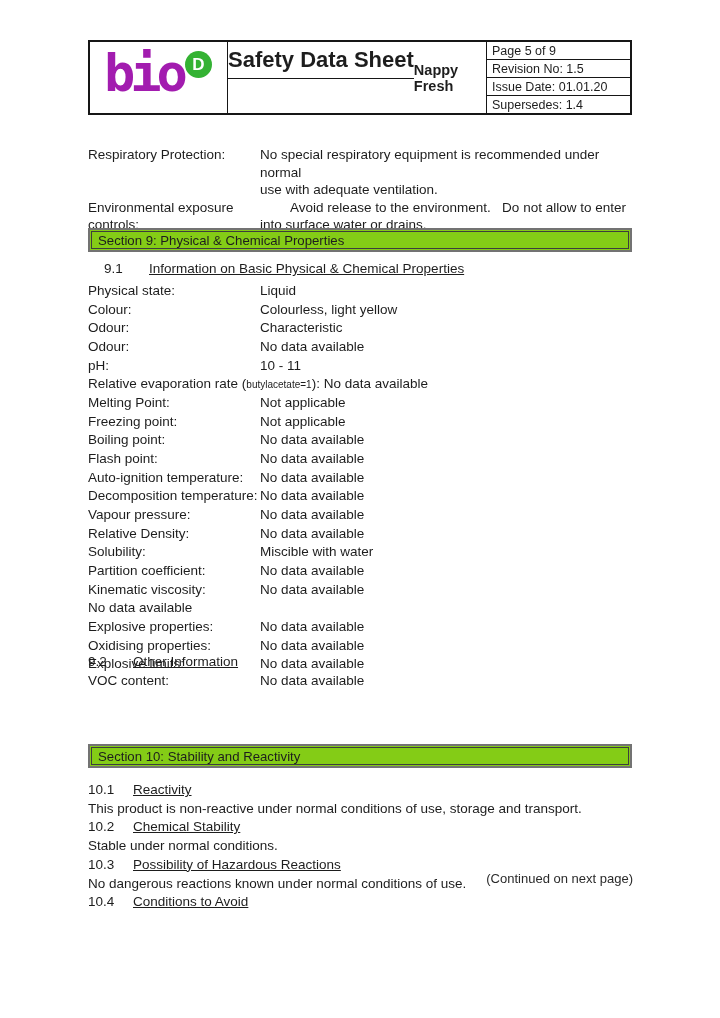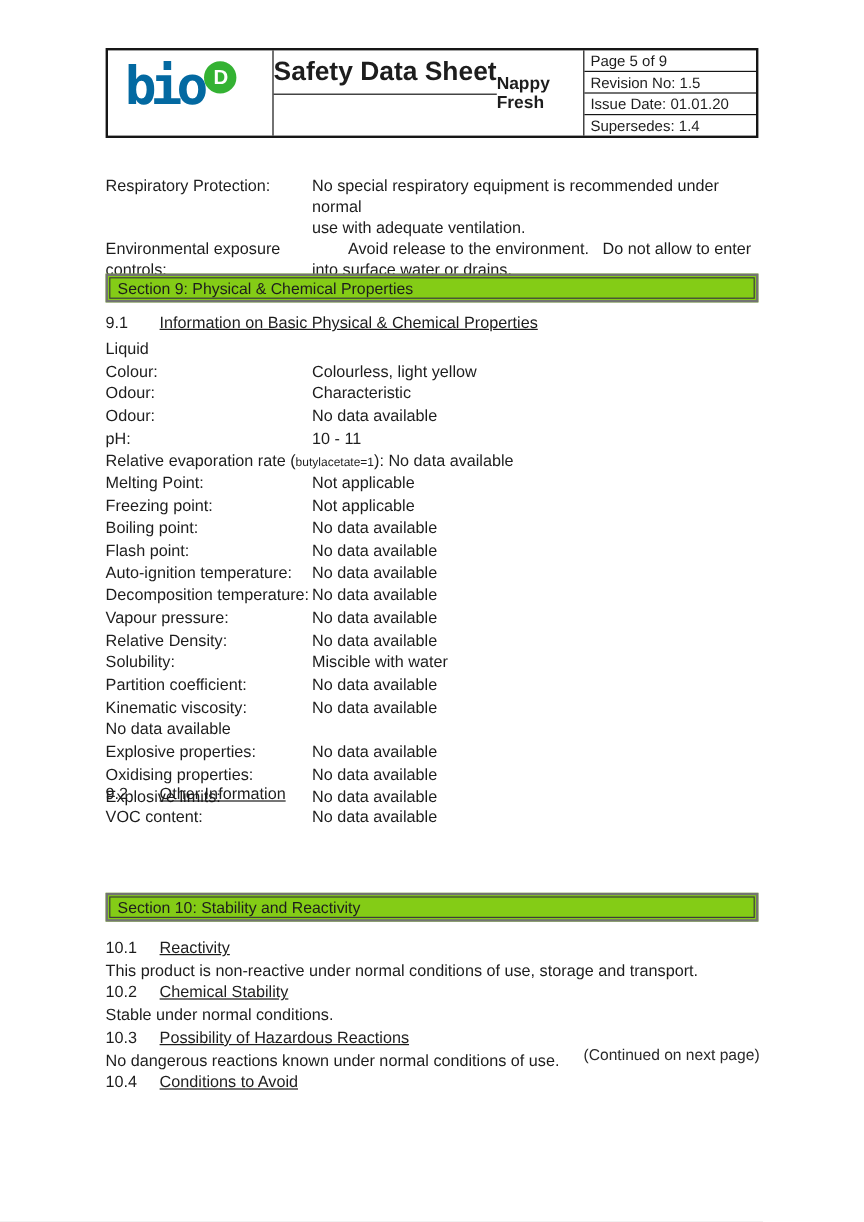--- a/index.html
+++ b/index.html
@@ -8,21 +8,21 @@
     font-family:"Liberation Sans",sans-serif;color:#1d1d1d;overflow:hidden;
     margin:0 auto;
   }
 
   
   .hdr{position:absolute;left:88px;top:40px;width:540px;height:71px;
        border:2px solid #161616;display:flex;background:#fff;}
   .hdr-left{width:138px;border-right:1px solid #161616;box-sizing:border-box;
             padding:11px 0 0 14px;display:flex;align-items:flex-start;}
   .logo-bio{font-family:"DejaVu Sans Mono",monospace;font-weight:bold;
-            font-size:44px;line-height:40px;letter-spacing:-5px;color:#0369a1;}
+            font-size:52px;line-height:40px;letter-spacing:-5px;color:#a21caf;}
   .logo-d{flex:none;width:27px;height:27px;border-radius:50%;background:#34b233;
           color:#fff;font-weight:bold;font-size:17px;line-height:27px;
           text-align:center;margin-left:2px;margin-top:-2px;}
   .hdr-mid{flex:1;display:flex;flex-direction:row;border-right:1px solid #161616;}
   .hdr-title{height:36px;border-bottom:1px solid #161616;display:flex;
              align-items:center;justify-content:center;font-weight:bold;font-size:22px;}
   .hdr-sub{flex:1;display:flex;align-items:center;justify-content:center;
            font-weight:bold;font-size:14.5px;}
   .hdr-right{width:143px;display:flex;flex-direction:column;}
   .hdr-cell{flex:1;border-bottom:1px solid #161616;display:flex;align-items:center;
@@ -43,21 +43,21 @@
   .secbox-inner{position:absolute;left:1px;right:1px;top:1px;bottom:1px;
                 border:1px solid #3d3d3d;display:flex;align-items:center;
                 padding-left:6px;font-size:13.2px;}
   .pos-sec9{top:228px;}
   .pos-sec10{top:744px;}
 
   
   .subhead{font-size:13.5px;}
   .subnum{display:inline-block;width:45px;}
   .subtitle{text-decoration:underline;}
-  .pos-h91{position:absolute;left:88px;top:261px;}
+  .pos-h91{position:absolute;left:104px;top:261px;}
 
   
   .props{position:absolute;left:88px;top:282px;width:546px;font-size:13.5px;}
   .prow{display:flex;line-height:18.68px;height:18.68px;}
   .pl{width:172px;flex:none;}
   .prow-inline{display:block;line-height:18.68px;height:18.68px;}
   .small-sub{font-size:10px;}
 
   
   .block92{position:absolute;left:88px;top:653px;width:546px;
@@ -112,20 +112,21 @@
   <div class="secbox pos-sec9">
     <div class="secbox-inner">Section 9: Physical &amp; Chemical Properties</div>
   </div>
 
   <div class="subhead pos-h91">
     <span class="subnum">9.1</span><span class="subtitle">Information on Basic Physical &amp; Chemical Properties</span>
   </div>
 
   <div class="props">
     <div class="prow">
+        <span class="pl">Physical state:</span>
         <span>Liquid</span>
       </div>
     <div class="prow">
         <span class="pl">Colour:</span>
         <span>Colourless, light yellow</span>
       </div>
     <div class="prow">
         <span class="pl">Odour:</span>
         <span>Characteristic</span>
       </div>

